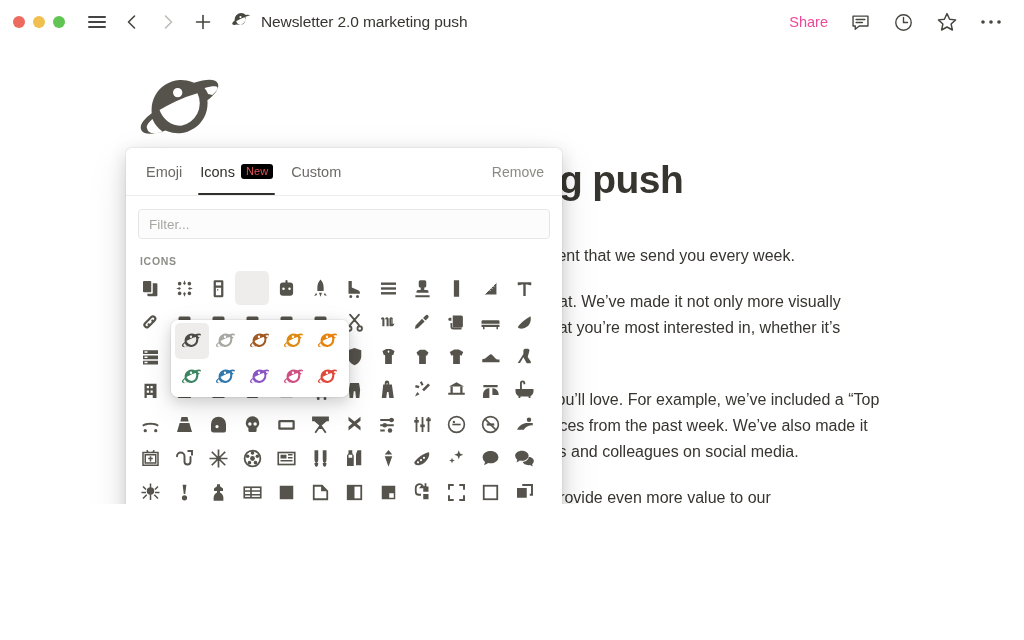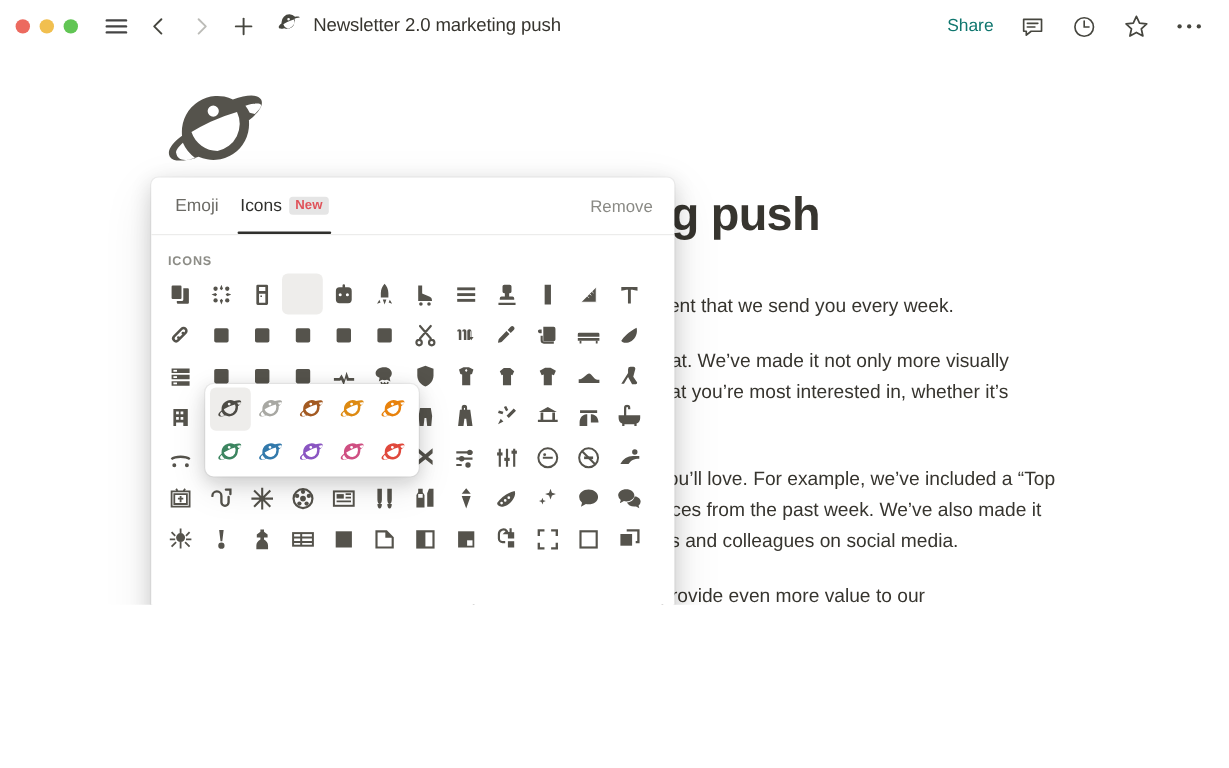--- a/index.html
+++ b/index.html
@@ -49,21 +49,21 @@
     display: flex; align-items: center; gap: 9px; margin-left: 18px;
   }
   .page-chip .title-text {
     font-size: 15.5px; color: #37352f; letter-spacing: -0.1px;
   }
 
   .tb-right {
     margin-left: auto; display: flex; align-items: center; gap: 22px;
     margin-right: 22px;
   }
-  .share-label { font-size: 14.5px; color: #0f766e; }
+  .share-label { font-size: 14.5px; color: #ec4899; }
 
   
   .doc {
     position: absolute;
     left: 0; top: 44px; width: 1024px; height: 596px;
     background: #fff;
   }
   .doc-inner { position: relative; padding: 20px 0 0 137px; }
   .page-emoji { width: 88px; height: 88px; color: #55534c; }
   .doc-title {
@@ -104,22 +104,22 @@
     height: 46px;
     padding: 0 9px;
     font-size: 14.5px; color: #6b6a65;
   }
   .tab.active { color: #2f2f2c; }
   .tab.active::after {
     content: ""; position: absolute; left: 7px; right: 7px; bottom: 0;
     height: 2px; background: #2f2f2c; border-radius: 1px;
   }
   .badge-new {
-    font-size: 11px; font-weight: bold; color: #e0535a;
-    background: #e5e5e5; border-radius: 3px;
+    font-size: 11px; font-weight: normal; color: #e0535a;
+    background: #000000; border-radius: 3px;
     padding: 1.5px 5px 2px;
     letter-spacing: 0.1px;
   }
   .tab-remove {
     margin-left: auto;
     font-size: 14px; color: #8a8a85;
     padding: 0 2px;
   }
 
   .filter-wrap { padding: 13px 12px 0 12px; }
@@ -284,23 +284,29 @@
   <div class="picker">
 
     <div class="picker-tabs">
       <div class="tab">
         <span>Emoji</span>
       </div>
       <div class="tab active">
         <span>Icons</span>
         <span class="badge-new">New</span>
       </div>
+      <div class="tab">
+        <span>Custom</span>
+      </div>
       <div class="tab-remove">Remove</div>
     </div>
 
+    <div class="filter-wrap">
+      <input class="filter-input" type="text" placeholder="Filter..." style="">
+    </div>
 
     <div class="section-label">ICONS</div>
 
     <div class="icon-grid" id="icon-grid">
         <div class="icon-cell">
           <svg width="21" height="21" viewBox="0 0 28 28" fill="#55534c">
             <rect x="4" y="4" width="11" height="15" rx="1.2"></rect>
             <path d="M17 7h5a1.2 1.2 0 0 1 1.2 1.2V23a1.2 1.2 0 0 1-1.2 1.2H11A1.2 1.2 0 0 1 9.8 23v-2h6a1.2 1.2 0 0 0 1.2-1.2z"></path>
           </svg>
         </div>

